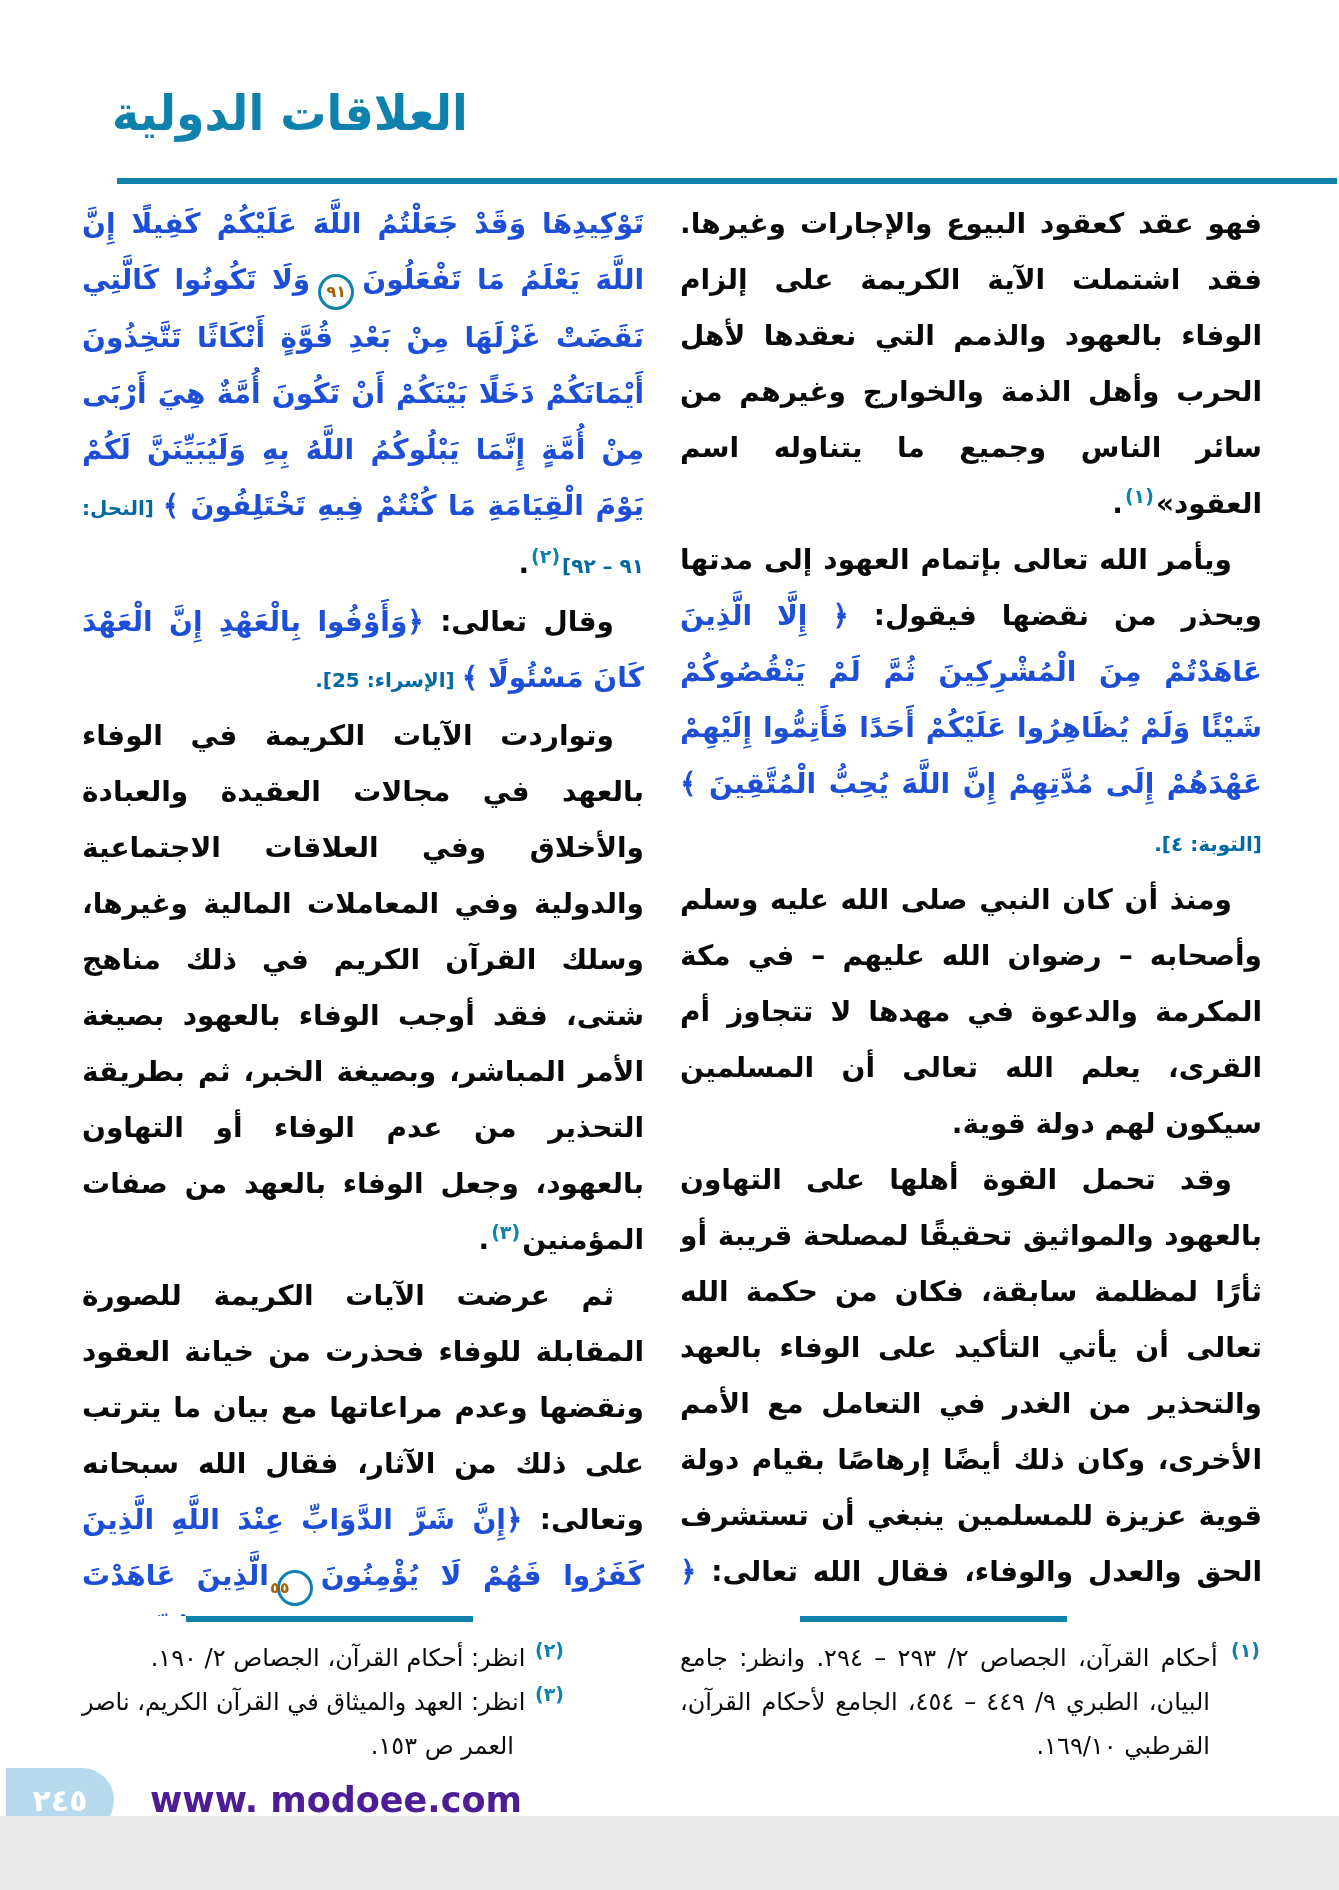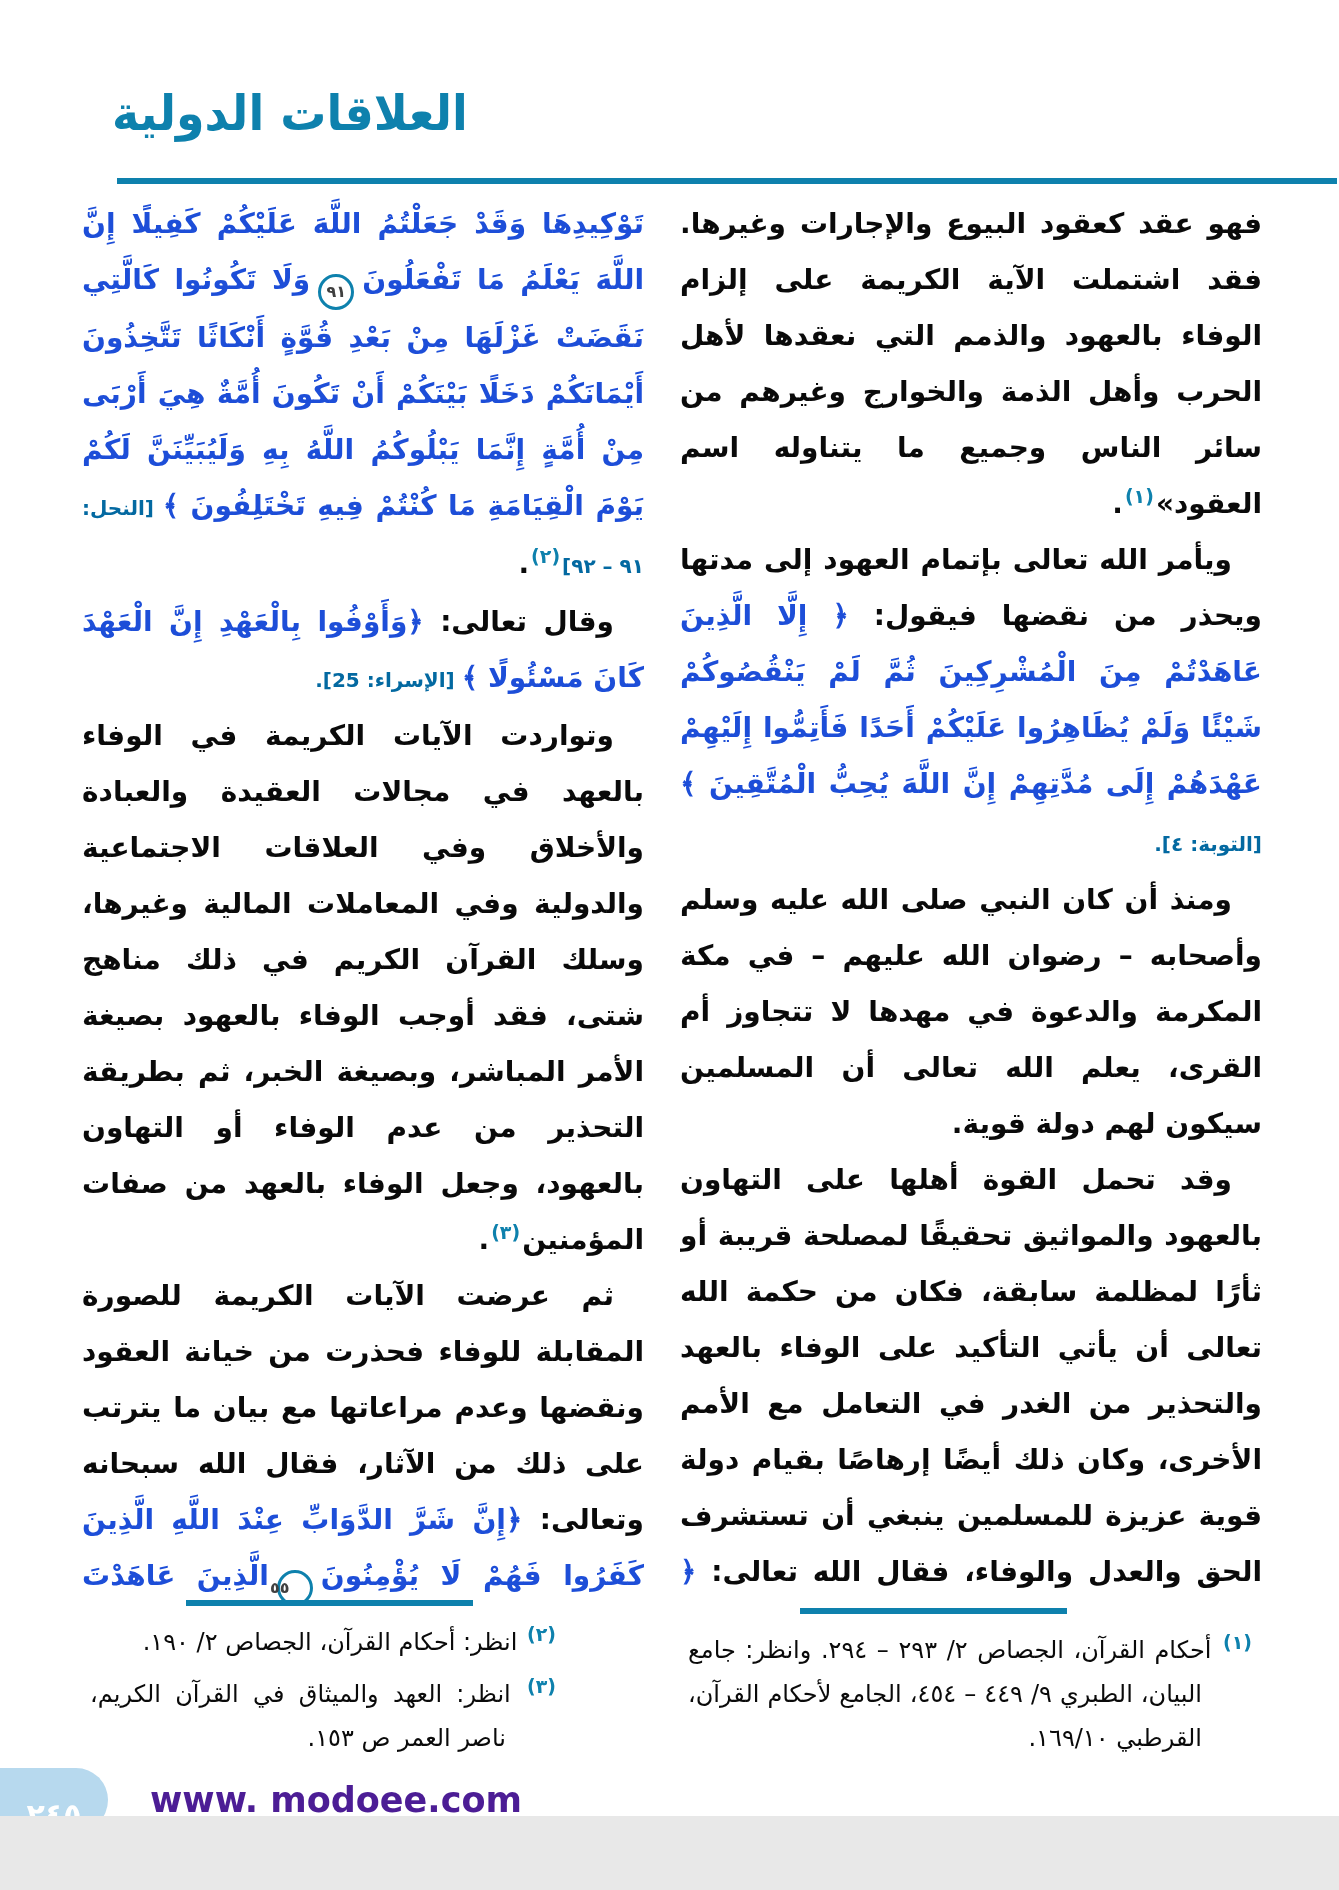--- a/index.html
+++ b/index.html
@@ -35,38 +35,38 @@
   .para.no-indent{text-indent:0;}
   .quran{color:#1d4ed8;}
   .ref{color:#0369a1;font-size:20px;}
   .fn-mark{
     color:#0e81ad;font-size:19px;font-weight:700;
     vertical-align:super;line-height:0;margin:0 2px;
   }
   .medallion{
     display:inline-flex;align-items:center;justify-content:center;
     width:36px;height:36px;border:3px solid #0e81ad;border-radius:50%;
-    font-size:16px;line-height:1;color:#404040;font-weight:700;
+    font-size:16px;line-height:1;color:#a16207;font-weight:700;
     margin:0 8px;vertical-align:-8px;box-sizing:border-box;
   }
   
   .footnotes{margin-top:auto;}
   .fn-rule{height:6px;background:#0e81ad;border:none;margin:0 0 14px 0;}
   .col-right .fn-rule{margin-right:195px;width:267px;}
   .col-left  .fn-rule{margin-right:93px;width:287px;}
   .col-left .footnotes{padding-right:78px;}
   .footnote{
-    margin:8px;font-size:24px;line-height:44px;font-weight:400;color:#0a0a0a;
+    margin:0;font-size:24px;line-height:44px;font-weight:400;color:#0a0a0a;
     text-align:justify;padding-right:52px;text-indent:-52px;
   }
   
   .page-badge{
-    position:absolute;left:0;top:1768px;width:108px;height:64px;
+    position:absolute;left:6px;top:1768px;width:108px;height:64px;
     background:#b7d9ee;border-radius:0 32px 32px 0;
-    display:flex;align-items:flex-end;justify-content:center;
+    display:flex;align-items:center;justify-content:center;
   }
   .page-badge span{color:#ffffff;font-size:30px;font-weight:700;letter-spacing:6px;}
   .site-url{
     position:absolute;left:150px;top:1780px;direction:ltr;
     color:#4c1d95;font-size:35px;font-weight:700;
   }
 </style>
 </head>
 <body>
 

